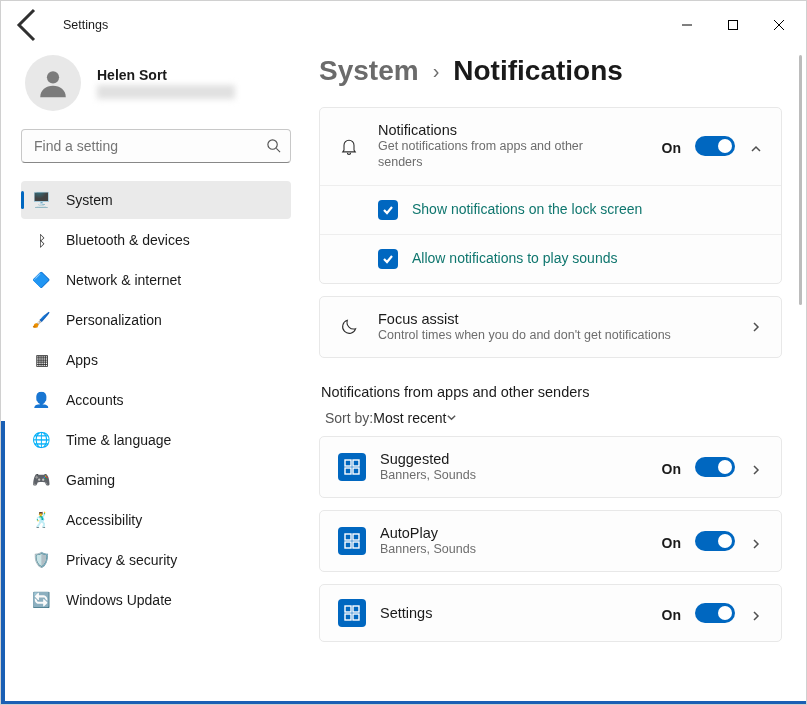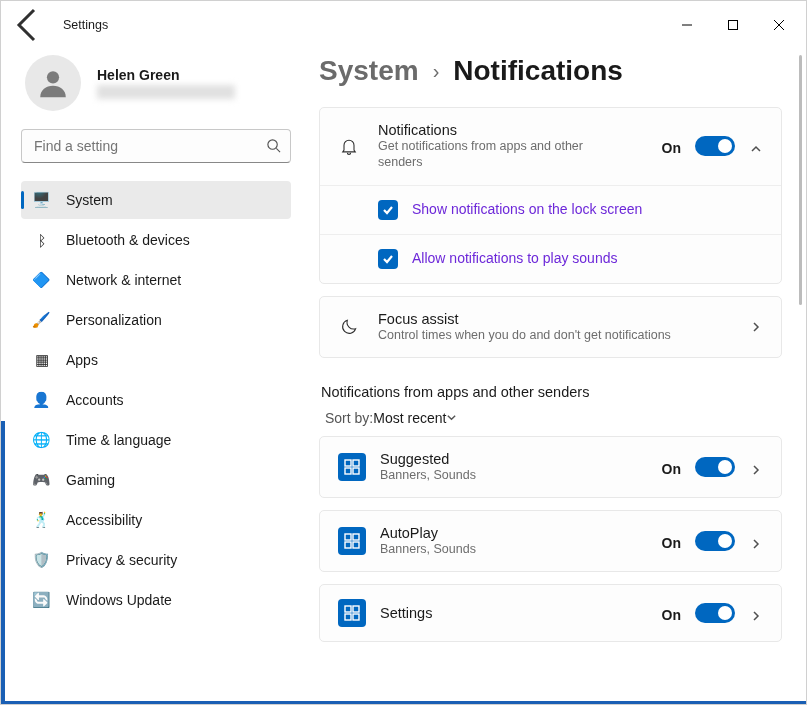--- a/index.html
+++ b/index.html
@@ -54,21 +54,21 @@
   .ctitle { font-size:14.5px; color:#1a1a1a; }
   .csub { font-size:12.5px; color:#6d6d6d; margin-top:0; max-width:210px; line-height:1.3; }
   .ctrls { display:flex; align-items:flex-end; gap:14px;font-weight:bold; }
   .onlabel { font-size:14px; color:#1a1a1a; }
   .toggle { width:40px; height:20px; border-radius:10px; background:#0067c0; position:relative; }
   .toggle::after { content:""; position:absolute; right:3px; top:3px; width:14px; height:14px; border-radius:50%; background:#fff; }
   .chev { width:14px; height:14px; display:flex; align-items:center; justify-content:center;}
   .chev svg { width:12px; height:12px; stroke:#505050; stroke-width:1.5; fill:none; }
 
   .subrow { display:flex; align-items:center; padding:14px 18px 14px 58px; gap:14px; }
-  .subrow label { font-size:14px; color:#6d28d9; line-height:1.35; }
+  .subrow label { font-size:14px; color:#0f766e; line-height:1.35; }
   .chk { width:20px; height:20px; min-width:20px; border-radius:4px; background:#0067c0; display:flex; align-items:center; justify-content:center; }
   .chk svg { width:12px; height:12px; stroke:#fff; stroke-width:2.2; fill:none; }
 
   .sectionhdr { font-size:14.5px; font-weight:400; color:#1a1a1a; margin:26px 0 10px 2px; }
   .sortrow { font-size:14px; color:#1a1a1a; margin:0 0 10px 6px; display:flex; align-items:center; }
   .sortrow .sl { color:#555; }
   .sortrow svg{width:11px;height:11px;stroke:#555;stroke-width:1.5;fill:none;}
 
   .appicon { width:28px; height:28px; border-radius:4px; background:#0067c0; display:flex; align-items:center; justify-content:center; margin-right:-4px;}
   .appicon svg { width:16px; height:16px; stroke:#fff; stroke-width:1.4; fill:none; }
@@ -110,21 +110,21 @@
 
   <aside class="sidebar">
     <div class="profile">
       <div class="avatar">
         <svg viewBox="0 0 24 24">
             <circle cx="12" cy="8" r="4.3"></circle>
             <path d="M3 22c0-5 4-8 9-8s9 3 9 8z"></path>
           </svg>
       </div>
       <div>
-        <div class="profile-name">Helen Green</div>
+        <div class="profile-name">Helen Sort</div>
         <div class="profile-sub"></div>
       </div>
     </div>
     <div class="search">
       <input placeholder="Find a setting" style="">
       <span class="sicon">
         <svg viewBox="0 0 16 16">
             <circle cx="7" cy="7" r="5"></circle>
             <path d="M11 11 L15 15"></path>
           </svg>

